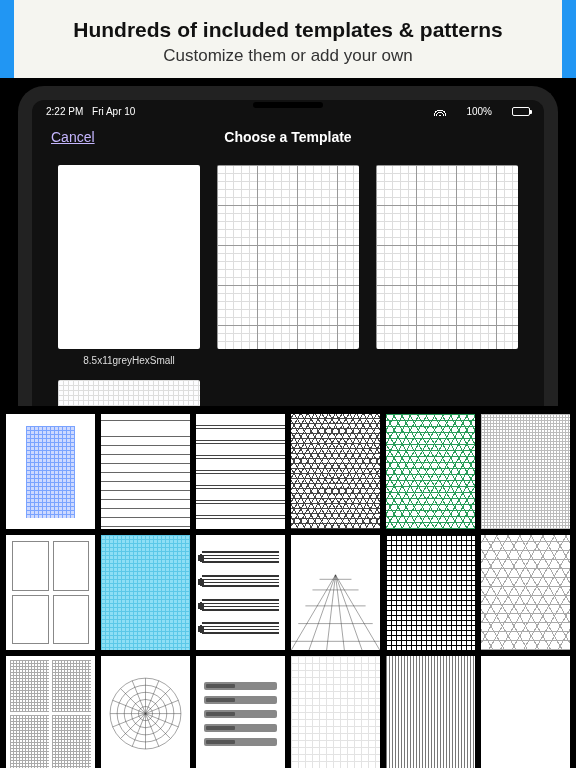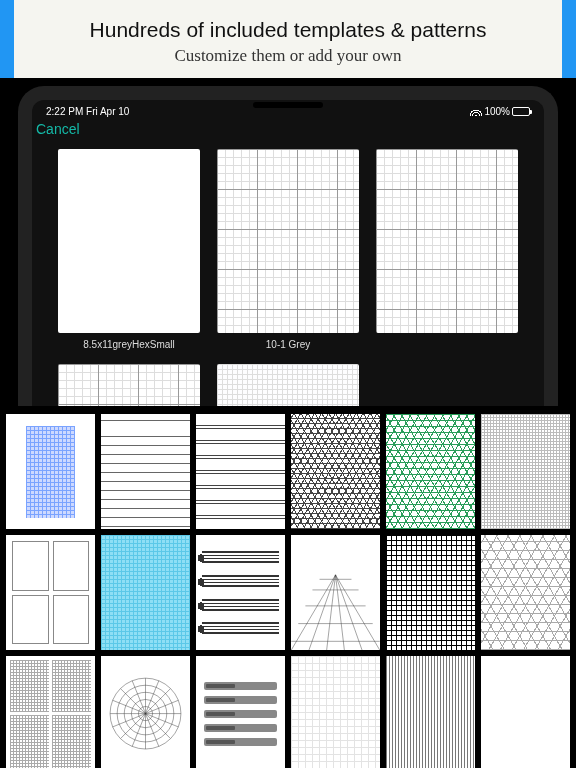--- a/index.html
+++ b/index.html
@@ -1,40 +1,40 @@
 <!DOCTYPE html>
 <html><head>
 <meta charset="utf-8">
 <style>
 * { margin: 0; padding: 0; box-sizing: border-box; }
 body { width: 576px; height: 768px; font-family: -apple-system, BlinkMacSystemFont, "Segoe UI", sans-serif; background: #000; overflow: hidden; }
 
 .promo-header { background: #f5f5f0; padding: 18px 0 12px; text-align: center; position: relative; }
 .promo-header::before { content:""; position:absolute; left:0; top:0; bottom:0; width:14px; background:#2196f3; }
 .promo-header::after  { content:""; position:absolute; right:0; top:0; bottom:0; width:14px; background:#2196f3; }
-.promo-title { font-size: 21px; font-weight: 400; color: #111; }
-.promo-sub   { font-size: 17px; font-weight: 400; color: #333; margin-top: 4px; font-family: Liberation Serif, serif; }
+.promo-title { font-size: 21px; font-weight: 700; color: #111; }
+.promo-sub   { font-size: 17px; font-weight: 400; color: #333; margin-top: 4px; }
 
 .ipad-frame { margin: 8px 18px 0; background: #111; border: 14px solid #222; border-bottom: none; border-radius: 26px 26px 0 0; height: 320px; overflow: hidden; position: relative; }
 .ipad-notch { position:absolute; top:2px; left:50%; transform:translateX(-50%); width:70px; height:6px; background:#000; border-radius:3px; }
 
 .statusbar { display:flex; justify-content:space-between; align-items:center; padding: 6px 14px 2px; font-size: 10px; color:#fff; }
-.statusbar .left span { margin-right: 0; }
-.statusbar .right { display:flex; align-items:center; gap:2px; }
+.statusbar .left span { margin-right: 6px; }
+.statusbar .right { display:flex; align-items:center; gap:20px; }
 .wifi { width:12px; height:8px; background:
   radial-gradient(circle at 50% 100%, #fff 1.5px, transparent 1.5px),
   radial-gradient(circle at 50% 100%, transparent 3px, #fff 3px, #fff 4px, transparent 4px),
   radial-gradient(circle at 50% 100%, transparent 5.5px, #fff 5.5px, #fff 6.5px, transparent 6.5px);
 }
 .battery { width:18px; height:9px; border:1px solid #fff; border-radius:2px; position:relative; }
 .battery::after { content:""; position:absolute; right:-3px; top:2px; width:2px; height:4px; background:#fff; border-radius:0 1px 1px 0; }
 .battery-fill { height:100%; width:100%; background:#fff; }
 
 .navbar { display:flex; align-items:center; justify-content:center; position:relative; padding: 10px 14px; }
-.navbar .cancel { position:absolute; left:4px; color:#14b8a6; font-size:14px; }
+.navbar .cancel { position:absolute; left:19px; color:#c4b5fd; font-size:14px;text-decoration:underline; }
 .navbar .title  { color:#fff; font-size:14px; font-weight:600; }
 
 .template-grid { display:grid; grid-template-columns: repeat(3, 1fr); gap: 14px 17px; padding: 10px 26px; }
 .tcell { display:flex; flex-direction:column; align-items:center; gap:6px; }
 .thumb { width: 100%; aspect-ratio: 8.5/11; background:#fff; border-radius:2px; position:relative; overflow:hidden; }
 .tlabel { color:#ddd; font-size:10px; text-align:center; white-space:nowrap; }
 
 .pat-hex       { background-image: radial-gradient(circle, #ccc 0.5px, transparent 0.5px); background-size: 6px 6px; }
 .pat-square    { background-image: linear-gradient(#ccc 1px, transparent 1px), linear-gradient(90deg, #ccc 1px, transparent 1px); background-size: 10px 10px; }
 .pat-square-bold { background-image:
@@ -98,30 +98,27 @@
     </div>
     <div class="right">
       <span class="wifi"></span>
       <span>100%</span>
       <span class="battery"><span class="battery-fill"></span></span>
     </div>
   </div>
 
   <div class="navbar">
     <span class="cancel">Cancel</span>
+    <span class="title">Choose a Template</span>
   </div>
 
   <div class="template-grid">
     <div class="tcell">
       <div class="thumb pat-hex"></div>
       <div class="tlabel">8.5x11greyHexSmall</div>
-    </div>
-    <div class="tcell">
-      <div class="thumb pat-square-bold"></div>
-      <div class="tlabel">10-1 Grey</div>
     </div>
     <div class="tcell">
       <div class="thumb pat-square-bold"></div>
       <div class="tlabel"></div>
     </div>
     <div class="tcell">
       <div class="thumb pat-square-bold"></div>
       <div class="tlabel"></div>
     </div>
     <div class="tcell">

